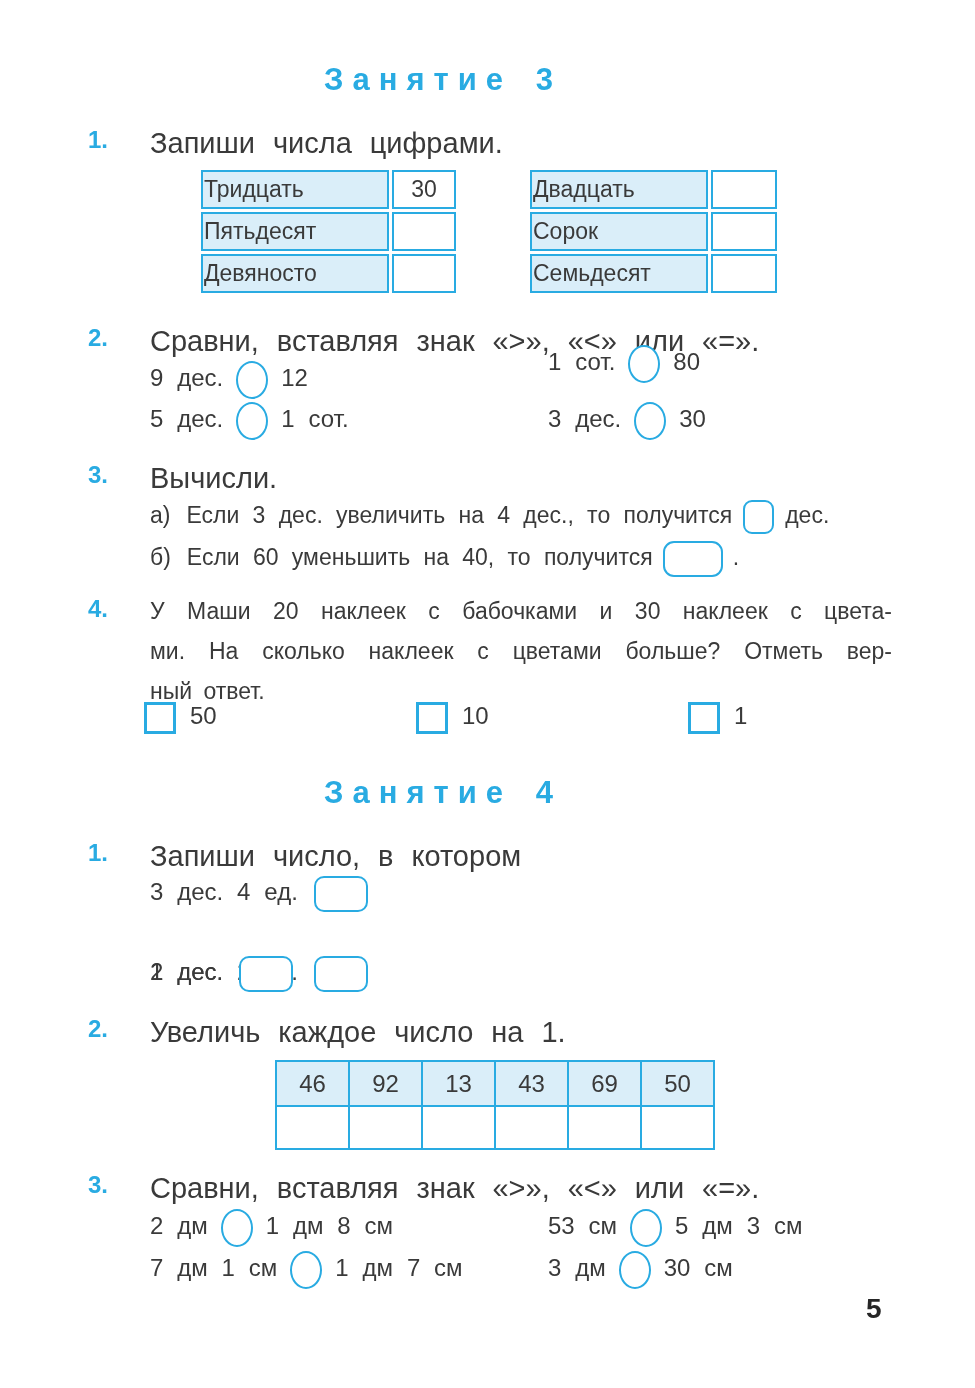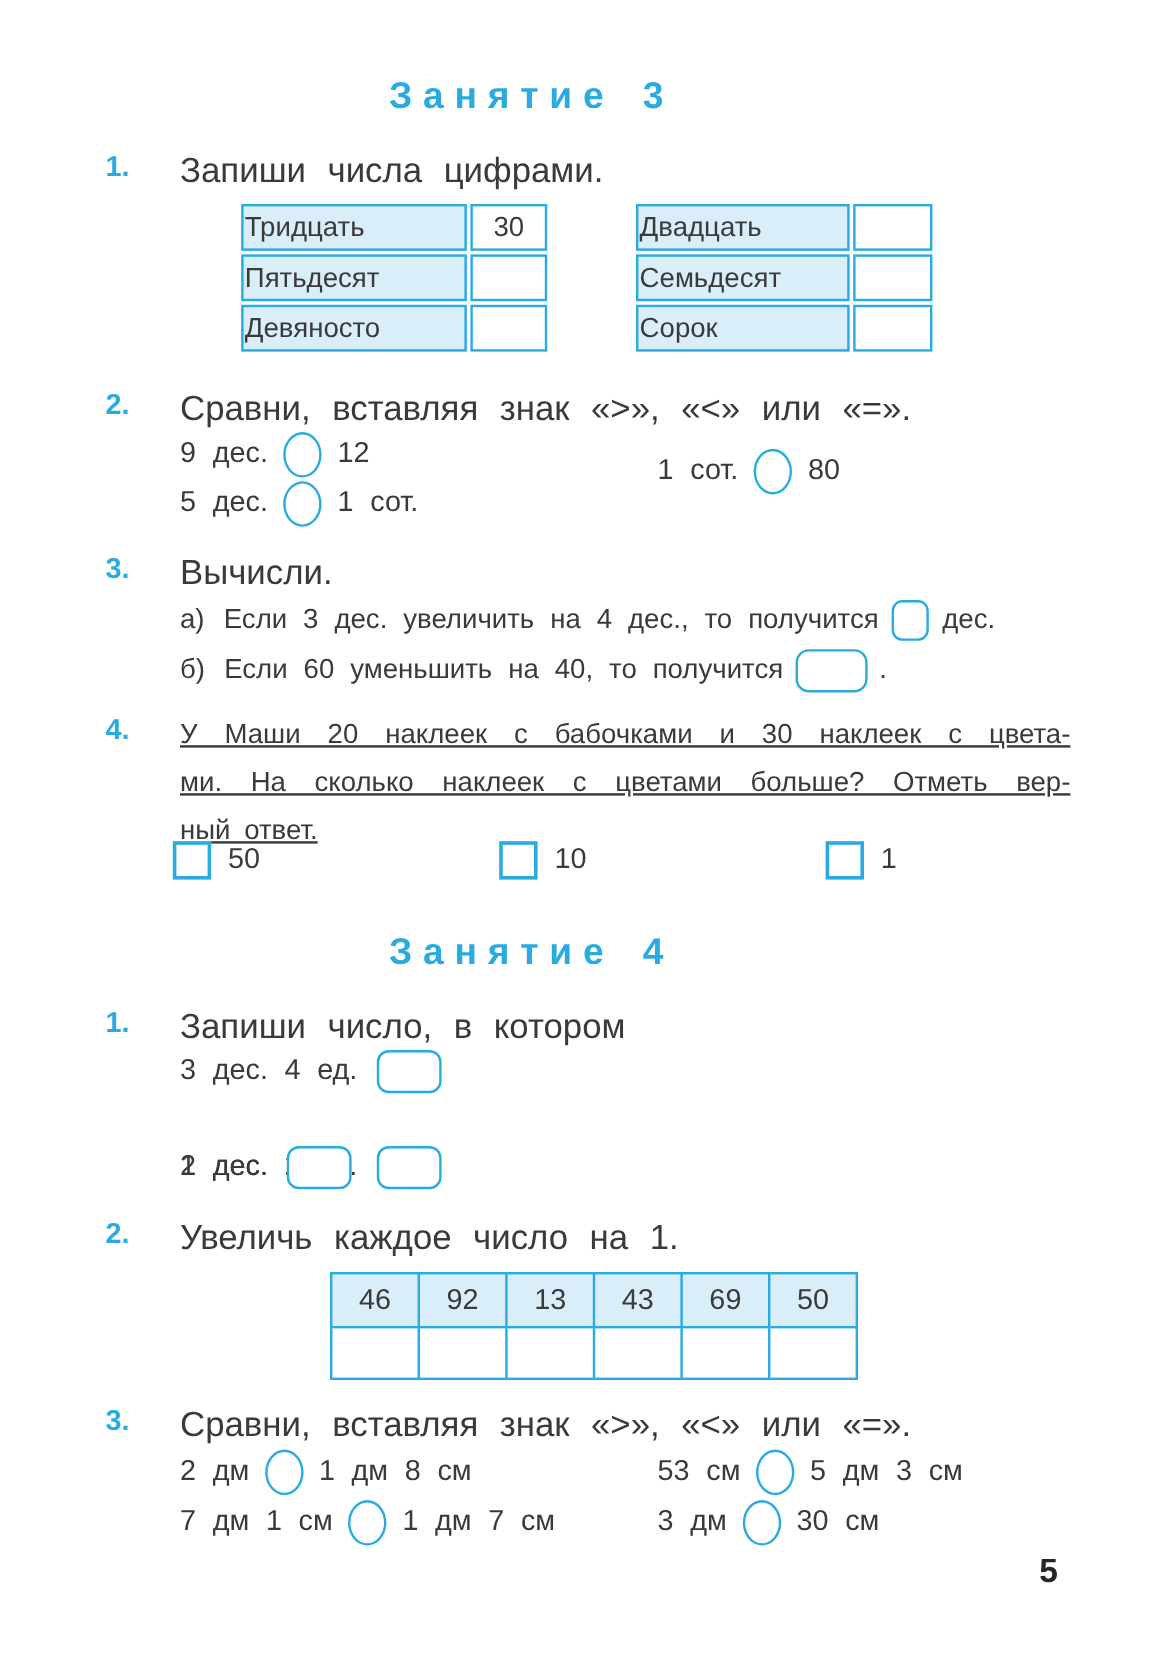--- a/index.html
+++ b/index.html
@@ -20,21 +20,21 @@
   .circle{display:inline-block;width:28px;height:34px;border:2px solid #29abe2;
           border-radius:50%;vertical-align:middle;margin:0 13px;background:#fff;}
   
   .box{display:inline-block;border:2px solid #29abe2;vertical-align:middle;background:#fff;}
   .box.sq{width:27px;height:30px;border-radius:9px;margin:0 11px;}
   .box.wide{width:56px;height:32px;border-radius:11px;margin:0 10px;}
   .box.mid{width:50px;height:32px;border-radius:10px;margin-left:16px;}
   .task-line{font-size:23px;word-spacing:0.30em;white-space:nowrap;height:42px;line-height:42px;}
   .sub{margin-right:16px;}
   
-  .para{font-size:23px;line-height:40px;width:742px;word-spacing:0.22em;text-decoration:underline;}
+  .para{font-size:23px;line-height:40px;width:742px;word-spacing:0.22em;}
   .para .jl{text-align:justify;text-align-last:justify;}
   .opt{font-size:24px;height:32px;line-height:32px;white-space:nowrap;}
   .chk{display:inline-block;width:26px;height:26px;border:3px solid #29abe2;
        background:#fff;vertical-align:middle;margin-right:14px;}
   
   .l4row{font-size:24px;word-spacing:0.30em;white-space:nowrap;height:40px;line-height:40px;}
   
   .strip{border-collapse:collapse;}
   .strip td{border:2px solid #29abe2;width:69px;text-align:center;font-size:24px;margin-left:48px;}
   .strip .hcell{background:#daeef9;height:41px;}
@@ -68,41 +68,44 @@
   </tbody>
     </table>
 
   <table class="abs word-table" style="left:527px;top:167px;">
     <tbody>
         <tr>
       <td class="wcell" style="width:172px;">Двадцать</td>
       <td class="acell" style="width:60px;"></td>
     </tr>
     <tr>
-      <td class="wcell">Семьдесят</td>
+      <td class="wcell">Сорок</td>
       <td class="acell"></td>
     </tr>
     <tr>
-      <td class="wcell">Сорок</td>
+      <td class="wcell">Семьдесят</td>
       <td class="acell"></td>
     </tr>
   </tbody>
     </table>
 
   <div class="abs task-num" style="left:88px;top:324px;">2.</div>
   <div class="abs task-text" style="left:150px;top:325px;">Сравни, вставляя знак «&gt;», «&lt;» или «=».</div>
 
   <div class="abs cmp" style="left:150px;top:358px;">
     <span>9 дес.</span><span class="circle"></span><span>12</span>
   </div>
-  <div class="abs cmp" style="left:548px;top:372px;text-align:center;">
+  <div class="abs cmp" style="left:548px;top:342px;text-align:center;">
     <span>1 сот.</span><span class="circle"></span><span>80</span>
   </div>
   <div class="abs cmp" style="left:150px;top:399px;">
     <span>5 дес.</span><span class="circle"></span><span>1 сот.</span>
+  </div>
+  <div class="abs cmp" style="left:548px;top:399px;">
+    <span>3 дес.</span><span class="circle"></span><span>30</span>
   </div>
 
   <div class="abs task-num" style="left:88px;top:461px;">3.</div>
   <div class="abs task-text" style="left:150px;top:462px;">Вычисли.</div>
 
   <div class="abs task-line" style="left:150px;top:494px;">
     <span class="sub">а)</span><span>Если 3 дес. увеличить на 4 дес., то получится</span><span class="box sq"></span><span>дес.</span>
   </div>
   <div class="abs task-line" style="left:150px;top:536px;">
     <span class="sub">б)</span><span>Если 60 уменьшить на 40, то получится</span><span class="box wide"></span><span>.</span>

